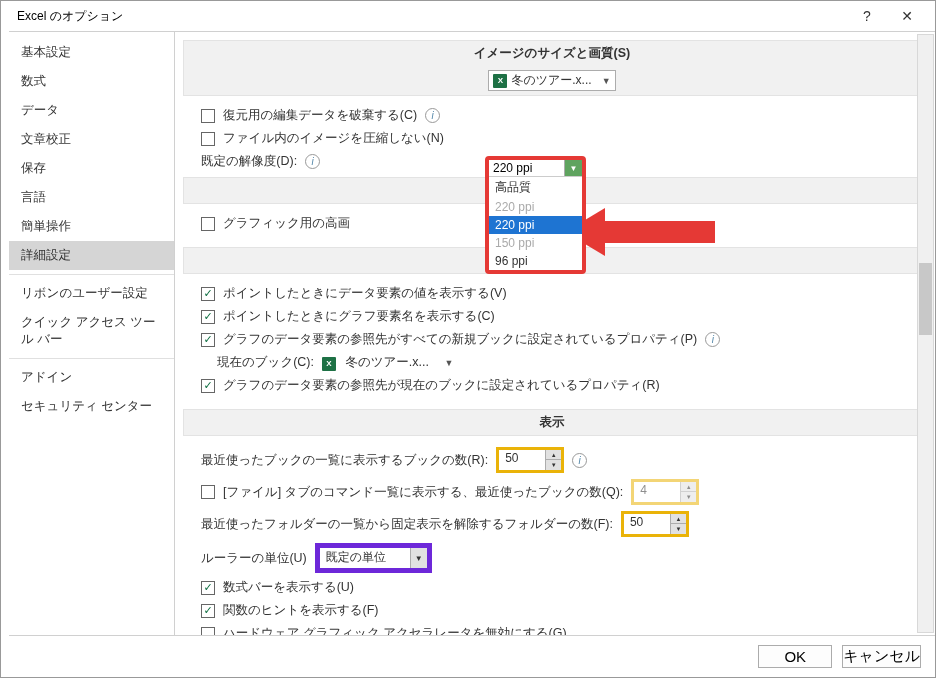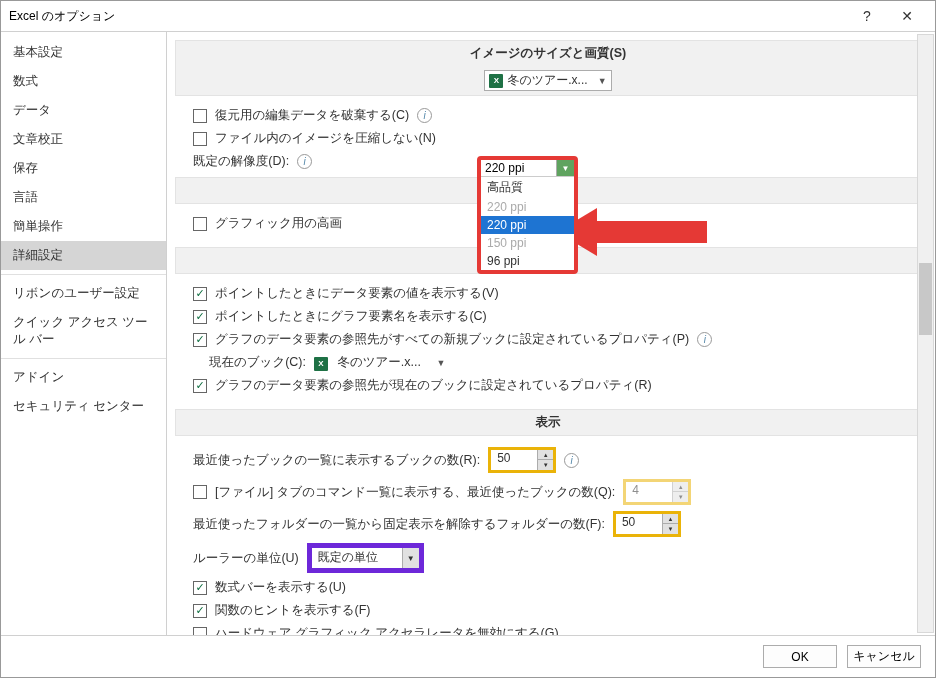--- a/index.html
+++ b/index.html
@@ -1,17 +1,17 @@
 <!DOCTYPE html>
 <html><head>
   <meta charset="utf-8">
   <style>
     * { box-sizing: border-box; margin: 0; padding: 0; font-family: "Yu Gothic UI", "Meiryo", sans-serif; }
     body { width: 936px; height: 678px; background: #fff; position: relative; overflow: hidden; }
-    .window { width: 936px; height: 678px; border: 1px solid #999; display: flex; flex-direction: column; }
+    .window { width: 936px; height: 678px; border: 1px solid #999; display: flex; flex-direction: column; padding-left: 8px; }
     .titlebar { height: 30px; display: flex; align-items: center; padding: 0 8px; font-size: 12px; }
     .titlebar-title { flex: 1; }
     .titlebar-btn { width: 40px; height: 30px; display: flex; align-items: center; justify-content: center; font-size: 14px; color: #333; }
     .body { flex: 1; display: flex; border-top: 1px solid #d0d0d0; overflow: hidden; }
     .sidebar { width: 166px; background: #fff; border-right: 1px solid #d0d0d0; padding-top: 6px; }
     .sidebar-item { padding: 6px 12px; font-size: 12.5px; color: #333; cursor: pointer; }
     .sidebar-item.active { background: #d5d5d5; }
     .sidebar-sep { height: 1px; background: #e0e0e0; margin: 4px 0; }
     .content { flex: 1; position: relative; overflow: hidden; }
     .content-inner { padding: 4px 14px 4px 8px; }
@@ -44,21 +44,21 @@
     .dd-combo-text { flex: 1; padding: 1px 4px; font-size: 12px; border-right: 1px solid #acacac;}
     .dd-combo-btn { width: 17px; background: #5fa35f; color: #fff; font-size: 8px; display:flex; align-items:center; justify-content:center;}
     .dd-item { padding: 2px 6px; font-size: 12px; color: #333; }
     .dd-item.cut { color: #aaa; }
     .dd-item.selected { background: #1e74d2; color: #fff; }
     
     .arrow { position: absolute; left: 390px; top: 176px; display: flex; align-items: center; z-index: 4; }
     .arrow-head { width: 0; height: 0; border-top: 24px solid transparent; border-bottom: 24px solid transparent; border-right: 40px solid #e53935; }
     .arrow-shaft { width: 110px; height: 22px; background: #e53935; }
     .footer { height: 42px; border-top: 1px solid #d0d0d0; display: flex; align-items: center; justify-content: flex-end; gap: 10px; padding: 0 14px; }
-    .btn { min-width: 74px; height: 23px; border: 1px solid #acacac; background: #fdfdfd; font-size: 12px; display: inline-flex; align-items: center; justify-content: center; cursor: pointer; }
+    .btn { min-width: 74px; height: 23px; border: 1px solid #acacac; background: #fdfdfd; font-size: 15px; display: inline-flex; align-items: center; justify-content: center; cursor: pointer; }
   </style>
 </head>
 <body>
 
 <div class="window">
   <div class="titlebar">
     <span class="titlebar-title">Excel のオプション</span>
     <div class="titlebar-btn">?</div>
     <div class="titlebar-btn">✕</div>
   </div>

